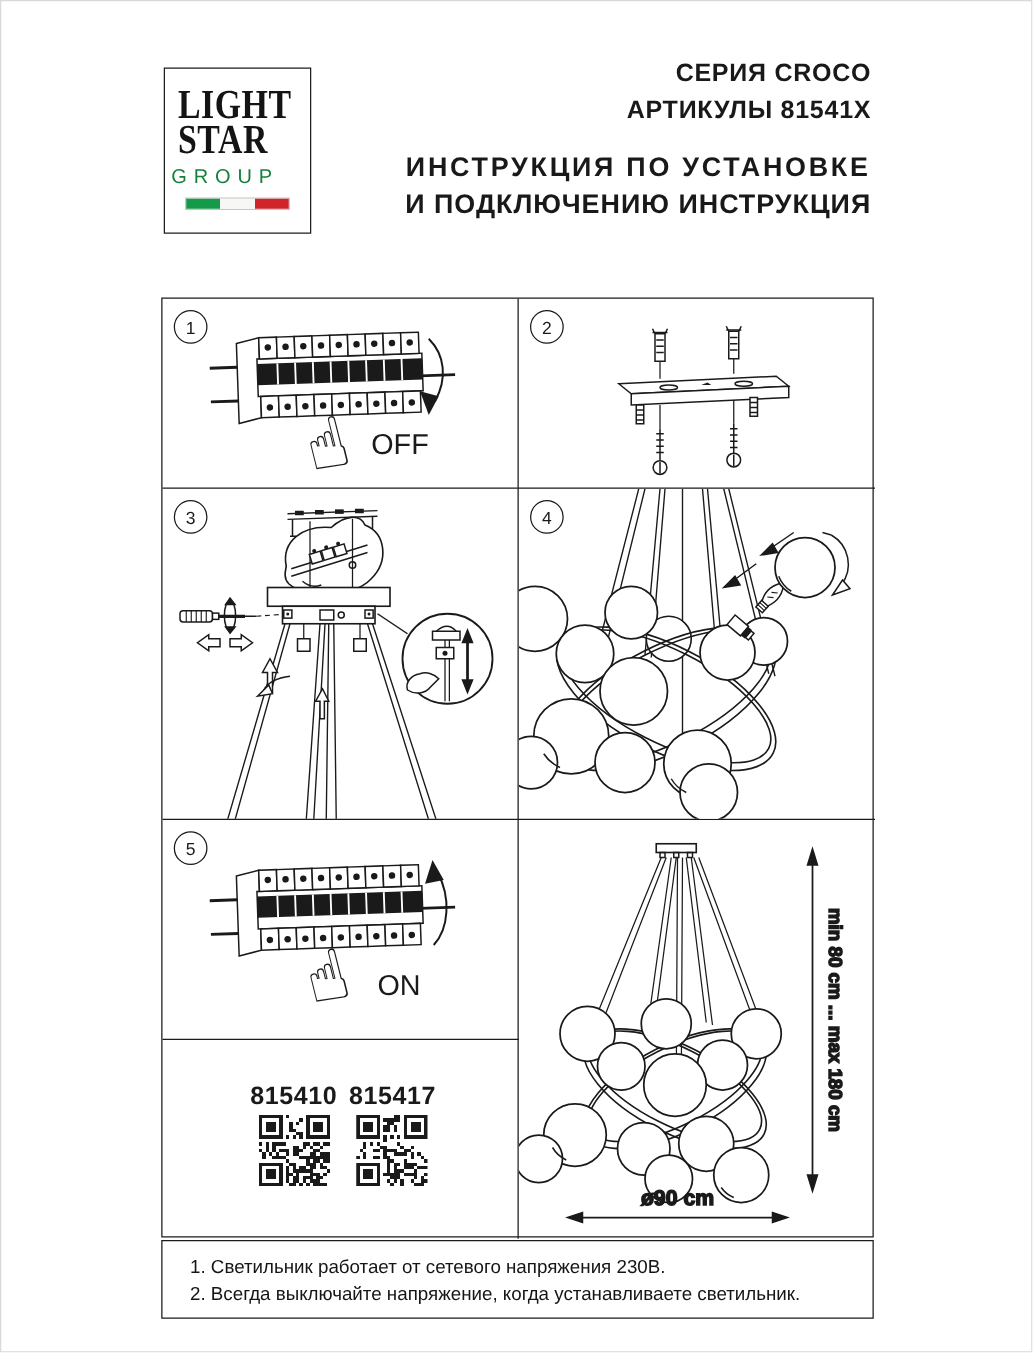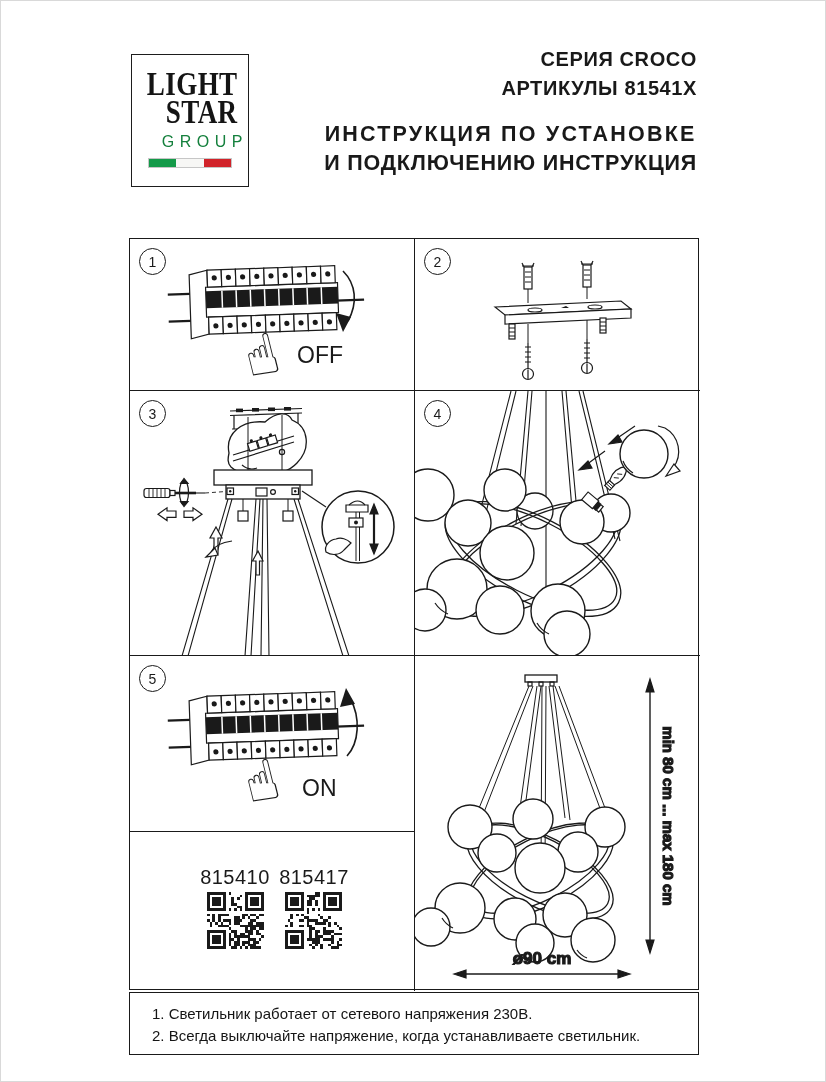--- a/index.html
+++ b/index.html
@@ -1,21 +1,21 @@
 <!DOCTYPE html>
 <html><head>
 <meta charset="utf-8">
 <style>
   html,body{margin:0;padding:0;background:#fff;}
   .page{position:relative;width:826px;height:1082px;background:#ffffff;
         font-family:"Liberation Sans",sans-serif;color:#1a1a1a;overflow:hidden;
         border:1px solid #d9d9d9;box-sizing:border-box;}
   
   .logo{position:absolute;left:130px;top:53px;width:118px;height:133px;
-        border:1.6px solid #1d1d1d;box-sizing:border-box;text-align:right;}
+        border:1.6px solid #1d1d1d;box-sizing:border-box;text-align:left;}
   .logo-word{font-family:"Liberation Serif",serif;font-weight:bold;font-size:33px;
         line-height:28px;letter-spacing:.5px;transform:scaleX(.82);transform-origin:center;color:#141414;}
   .logo-top{margin-top:15px;}
   .logo-group{font-size:16px;letter-spacing:5.5px;padding-left:5px;margin-top:7px;color:#15803d;}
   .flag{width:82px;height:8px;margin:7px auto 0;display:flex;border:1px solid #c6c6c6;box-sizing:content-box;}
   .flag>div{flex:1;}
   
   .hdr{position:absolute;right:128px;top:44px;text-align:right;font-weight:bold;color:#191919;}
   .hdr-series{font-size:20px;line-height:28px;letter-spacing:.6px;}
   .hdr-articles{font-size:20px;line-height:30px;letter-spacing:.6px;}
@@ -25,21 +25,21 @@
   .grid{position:absolute;left:128px;top:237px;width:570px;height:752px;
         border:1.6px solid #1a1a1a;box-sizing:border-box;}
   .cell{position:absolute;box-sizing:border-box;overflow:hidden;}
   .b-r{border-right:1.6px solid #1a1a1a;}
   .b-b{border-bottom:1.6px solid #1a1a1a;}
   .badge{position:absolute;left:9px;top:9px;width:25px;height:25px;border:1.4px solid #1a1a1a;
         border-radius:50%;display:flex;align-items:center;justify-content:center;
         font-size:14px;background:#fff;z-index:3;}
   .cell svg{position:absolute;left:0;top:0;}
   
-  .qr-label{position:absolute;top:34px;width:110px;text-align:center;font-weight:normal;
+  .qr-label{position:absolute;top:34px;width:110px;text-align:center;font-weight:bold;
         font-size:20px;letter-spacing:.5px;}
   .qr-box{position:absolute;top:60px;width:57px;height:57px;}
   
   .notes{position:absolute;left:128px;top:991px;width:570px;height:63px;
         border:1.6px solid #1a1a1a;box-sizing:border-box;padding:10px 10px 0 22px;
         font-size:15px;line-height:22px;color:#151515;}
   svg text{font-family:"Liberation Sans",sans-serif;}
   .hand{font-family:"DejaVu Sans",sans-serif;}
 </style>
 </head>

